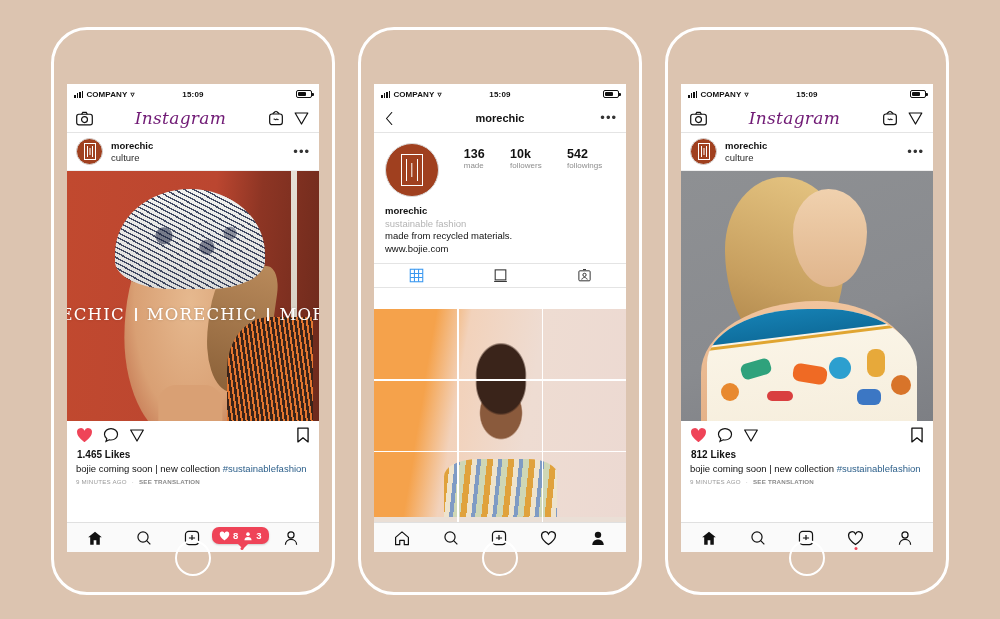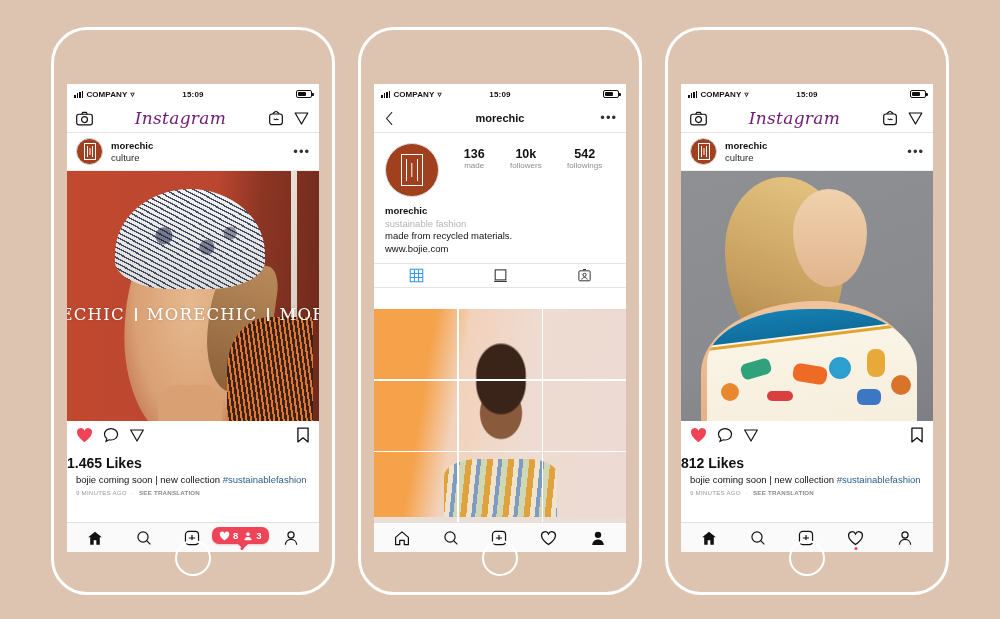--- a/index.html
+++ b/index.html
@@ -210,21 +210,21 @@
   .p3 .silk .m3 { position:absolute; left: 122px; top: 48px; width: 22px; height: 22px; border-radius: 50%; background:#2c9fcf;}
   .p3 .silk .m4 { position:absolute; left: 160px; top: 40px; width: 18px; height: 28px; border-radius: 8px; background:#e7a93a;}
   .p3 .silk .m5 { position:absolute; left: 60px; top: 82px; width: 26px; height: 10px; border-radius: 5px; background:#d93f3f;}
   .p3 .silk .m6 { position:absolute; left: 150px; top: 80px; width: 24px; height: 16px; border-radius: 6px; background:#3c77c4;}
   .p3 .silk .m7 { position:absolute; left: 14px; top: 74px; width: 18px; height: 18px; border-radius: 50%; background:#e8892f;}
   .p3 .silk .m8 { position:absolute; left: 184px; top: 66px; width: 20px; height: 20px; border-radius: 50%; background:#d8742a;}
 
   
   .actions { height: 28px; display: flex; align-items: center; padding: 0 9px; gap: 10px; background: #fff; }
   .actions .bookmark { margin-left: auto; }
-  .likes { padding: 0 0; font-size: 14px; font-weight: bold; color: #111; margin-top: 6px; }
+  .likes { padding: 0 10px; font-size: 10px; font-weight: bold; color: #111; margin-top: 0; }
   .caption { padding: 3px 9px 0; font-size: 9.5px; color: #111; white-space: nowrap; }
   .caption .tag { color: #2c5f8a; }
   .meta { padding: 4px 9px 0; font-size: 6.2px; color: #9a9a9a; letter-spacing: .2px; display: flex; gap: 5px; align-items: center; }
   .meta .tr { font-weight: bold; color: #8a8a8a; }
 
   
   .notif {
     position: absolute; left: 145px; top: 443px;
     background: #ef4458; color: #fff;
     border-radius: 7px; padding: 3px 7px;
@@ -274,21 +274,21 @@
   .big-avatar .mono::before {
     content:""; position:absolute; left:4px; top:4px; right:4px; bottom:4px;
     border-left:1.4px solid #fff; border-right:1.4px solid #fff;
   }
   .big-avatar .mono::after {
     content:""; position:absolute; left:50%; top:8px; bottom:8px; width:1.4px;
     background:#fff; transform: translateX(-50%);
   }
   .prof-right { flex: 1; margin-left: 12px; }
   .stats { display: flex; justify-content: space-around; padding-top: 4px; }
-  .stat { text-align: center; }
+  .stat { }
   .stat .num { font-size: 12.5px; font-weight: bold; color: #111; line-height: 1.15; }
   .stat .lbl { font-size: 8px; color: #8e8e8e; }
   .follow-row { display: flex; gap: 5px; margin-top: 9px; }
   .follow-btn {
     flex: 1; background: #3897f0; color: #fff;
     border: 1px solid #3080d8; border-radius: 3px;
     font-size: 10px; font-weight: bold;
     height: 20px; display: flex; align-items: center; justify-content: center;
   }
   .follow-drop {

